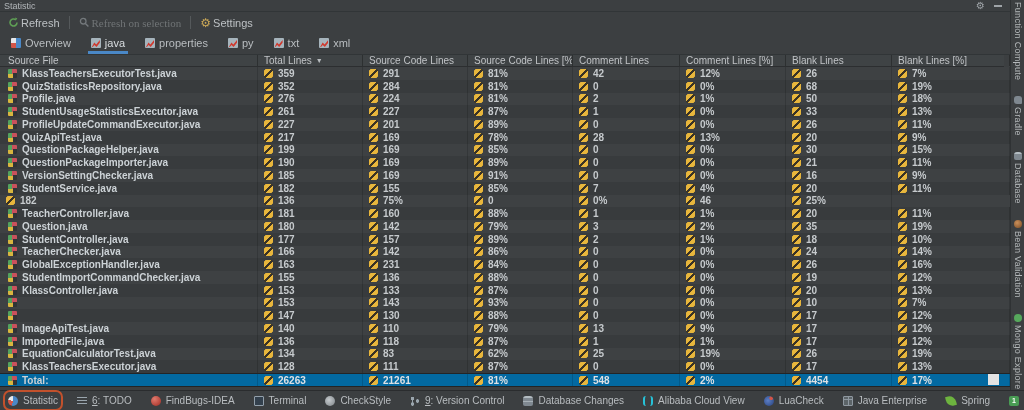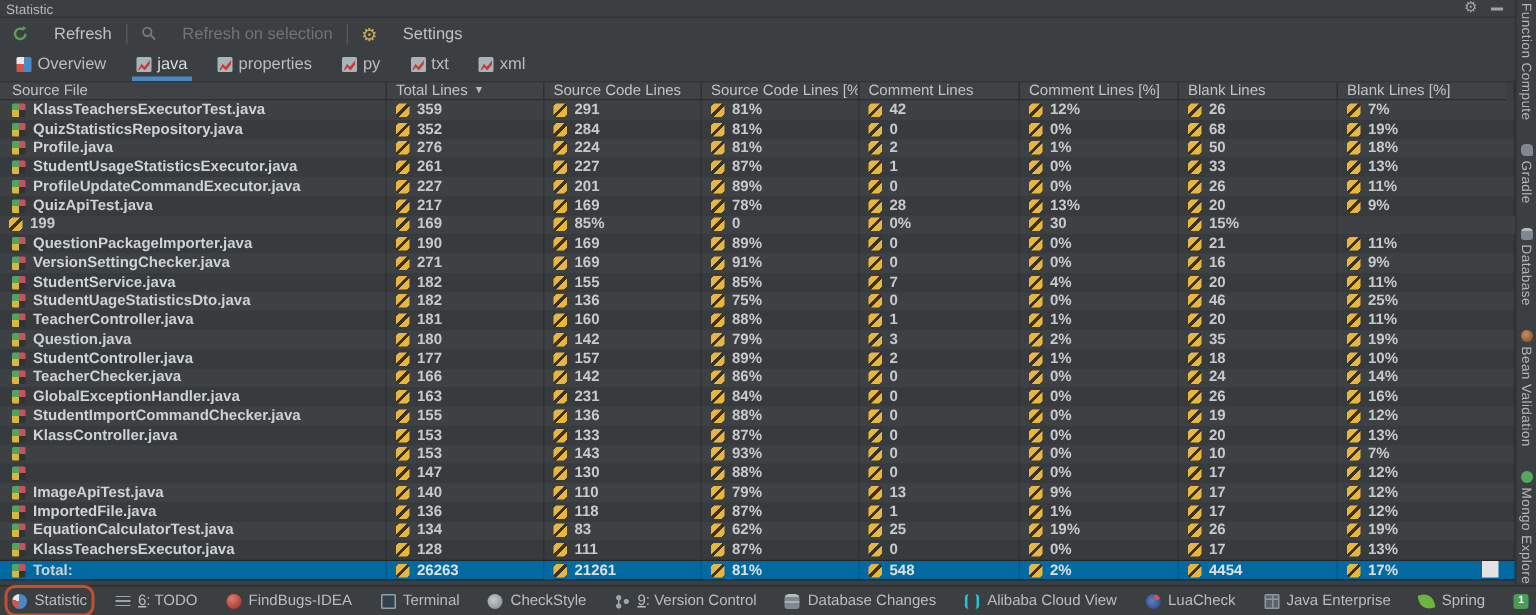--- a/index.html
+++ b/index.html
@@ -17,22 +17,22 @@
     display:flex;align-items:center;padding:0 8px 0 4px;font-size:9px;color:#b3b7ba;
   }
   .titlebar .spacer{flex:1;}
   .tb-gear{font-size:10px;line-height:10px;color:#9fa4a8;margin-right:9px;}
   .tb-min{width:8px;height:2px;background:#9fa4a8;display:inline-block;}
   
   .toolbar{
     position:absolute;left:0;top:12px;width:1010px;height:21px;
     display:flex;align-items:center;gap:9px;padding:0 8px;font-size:11px;
   }
-  .tool-btn{display:flex;align-items:center;gap:17px;color:#bdc1c4;justify-content:flex-end;}
-  .tool-btn.disabled{color:#707476;}
+  .tool-btn{display:flex;align-items:center;gap:2px;color:#bdc1c4;justify-content:flex-end;}
+  .tool-btn.disabled{color:#707476;font-family:Liberation Serif, serif;}
   .tool-sep{width:1px;height:13px;background:#55595b;}
   .gear-glyph{font-size:12px;line-height:12px;color:#c9a757;}
   
   .tabbar{
     position:absolute;left:0;top:33px;width:1010px;height:22px;
     display:flex;align-items:flex-end;gap:14px;padding:0 8px;font-size:11px;
     border-bottom:1px solid #313537;
   }
   .tab{display:flex;align-items:center;gap:4px;padding:3px 3px 5px 3px;color:#b9bdc0;justify-content:space-between;}
   .tab.selected{color:#d9dde0;box-shadow:inset 0 -3px 0 #4A88C7;}
@@ -406,20 +406,24 @@
         <div class="cell">
           <span class="pencil"></span>
           <span>20</span>
         </div>
         <div class="cell">
           <span class="pencil"></span>
           <span>9%</span>
         </div>
       </div>
       <div class="t-row">
+        <div class="cell file">
+          <span class="fileicon"></span>
+          <span>QuestionPackageHelper.java</span>
+        </div>
         <div class="cell">
           <span class="pencil"></span>
           <span>199</span>
         </div>
         <div class="cell">
           <span class="pencil"></span>
           <span>169</span>
         </div>
         <div class="cell">
           <span class="pencil"></span>
@@ -476,21 +480,21 @@
           <span>11%</span>
         </div>
       </div>
       <div class="t-row">
         <div class="cell file">
           <span class="fileicon"></span>
           <span>VersionSettingChecker.java</span>
         </div>
         <div class="cell">
           <span class="pencil"></span>
-          <span>271</span>
+          <span>185</span>
         </div>
         <div class="cell">
           <span class="pencil"></span>
           <span>169</span>
         </div>
         <div class="cell">
           <span class="pencil"></span>
           <span>91%</span>
         </div>
         <div class="cell">
@@ -538,24 +542,20 @@
         <div class="cell">
           <span class="pencil"></span>
           <span>20</span>
         </div>
         <div class="cell">
           <span class="pencil"></span>
           <span>11%</span>
         </div>
       </div>
       <div class="t-row">
-        <div class="cell file">
-          <span class="fileicon"></span>
-          <span>StudentUageStatisticsDto.java</span>
-        </div>
         <div class="cell">
           <span class="pencil"></span>
           <span>182</span>
         </div>
         <div class="cell">
           <span class="pencil"></span>
           <span>136</span>
         </div>
         <div class="cell">
           <span class="pencil"></span>

